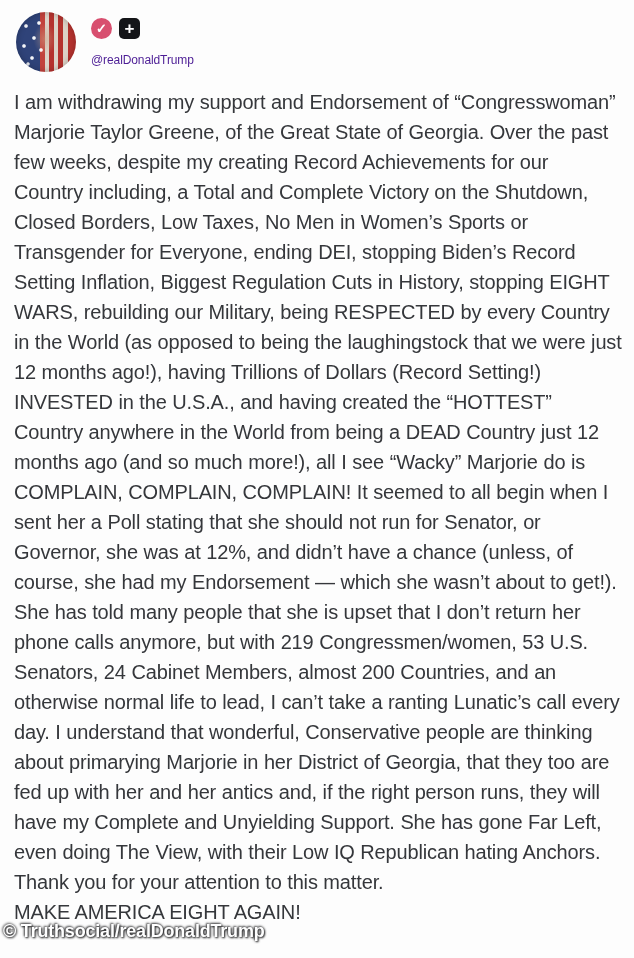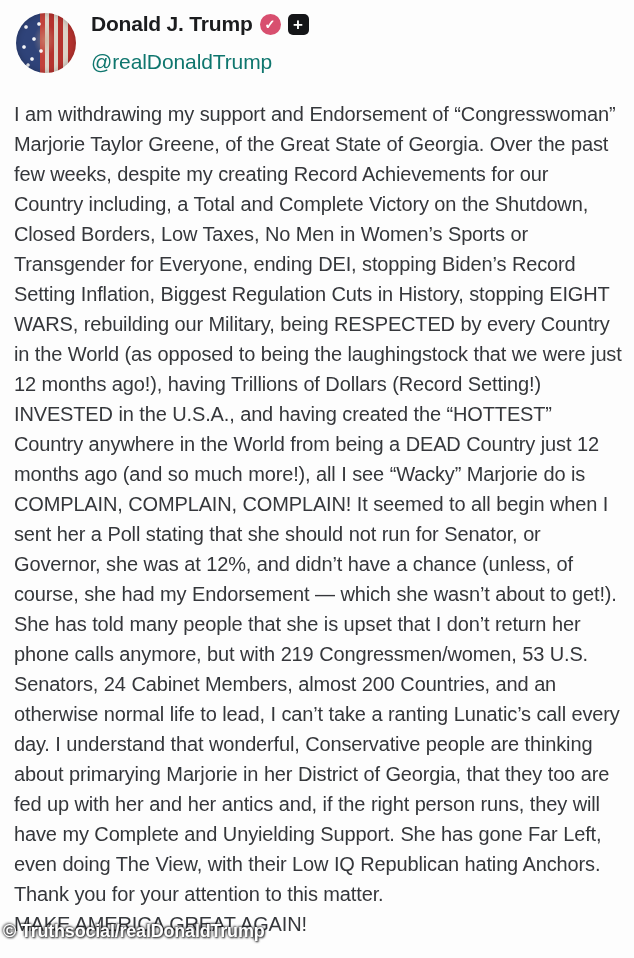--- a/index.html
+++ b/index.html
@@ -61,27 +61,27 @@
     border-radius: 50%;
     font-size: 13px;
   }
   .badge.plus {
     background: #141518;
     border-radius: 5px;
     font-size: 17px;
     line-height: 1;
   }
   .handle {
-    font-size: 21px;
-    color: #0f766e;
+    font-size: 12px;
+    color: #4c1d95;
     margin-top: 14px;
     letter-spacing: -0.1px;
   }
   .post-body {
-    margin: 25px 12px 0 14px;
+    margin: 15px 12px 0 14px;
     width: 608px;
     font-size: 20px;
     line-height: 30px;
     color: #35373b;
     letter-spacing: -0.15px;
     word-spacing: 0.2px;
   }
   .maga-line { display: block; }
   .watermark {
     position: absolute;
@@ -98,26 +98,25 @@
     white-space: nowrap;
   }
 </style>
 </head>
 <body>
 
 <div class="header">
   <div class="avatar"></div>
   <div class="id-block">
     <div class="name-row">
-      <span class="display-name">Donald J. Trump</span>
       <span class="badge verified">✓</span>
       <span class="badge plus">+</span>
     </div>
     <span class="handle">@realDonaldTrump</span>
   </div>
 </div>
 
 <div class="post-body">
   <span>I am withdrawing my support and Endorsement of “Congresswoman” Marjorie Taylor Greene, of the Great State of Georgia. Over the past few weeks, despite my creating Record Achievements for our Country including, a Total and Complete Victory on the Shutdown, Closed Borders, Low Taxes, No Men in Women’s Sports or Transgender for Everyone, ending DEI, stopping Biden’s Record Setting Inflation, Biggest Regulation Cuts in History, stopping EIGHT WARS, rebuilding our Military, being RESPECTED by every Country in the World (as opposed to being the laughingstock that we were just 12 months ago!), having Trillions of Dollars (Record Setting!) INVESTED in the U.S.A., and having created the “HOTTEST” Country anywhere in the World from being a DEAD Country just 12 months ago (and so much more!), all I see “Wacky” Marjorie do is COMPLAIN, COMPLAIN, COMPLAIN! It seemed to all begin when I sent her a Poll stating that she should not run for Senator, or Governor, she was at 12%, and didn’t have a chance (unless, of course, she had my Endorsement — which she wasn’t about to get!). She has told many people that she is upset that I don’t return her phone calls anymore, but with 219 Congressmen/women, 53 U.S. Senators, 24 Cabinet Members, almost 200 Countries, and an otherwise normal life to lead, I can’t take a ranting Lunatic’s call every day. I understand that wonderful, Conservative people are thinking about primarying Marjorie in her District of Georgia, that they too are fed up with her and her antics and, if the right person runs, they will have my Complete and Unyielding Support. She has gone Far Left, even doing The View, with their Low IQ Republican hating Anchors. Thank you for your attention to this matter.</span>
-  <span class="maga-line">MAKE AMERICA GREAT AGAIN!</span>
+  <span class="maga-line">MAKE AMERICA EIGHT AGAIN!</span>
 </div>
 
 <div class="watermark">© Truthsocial/realDonaldTrump</div>
 
 </body></html>

